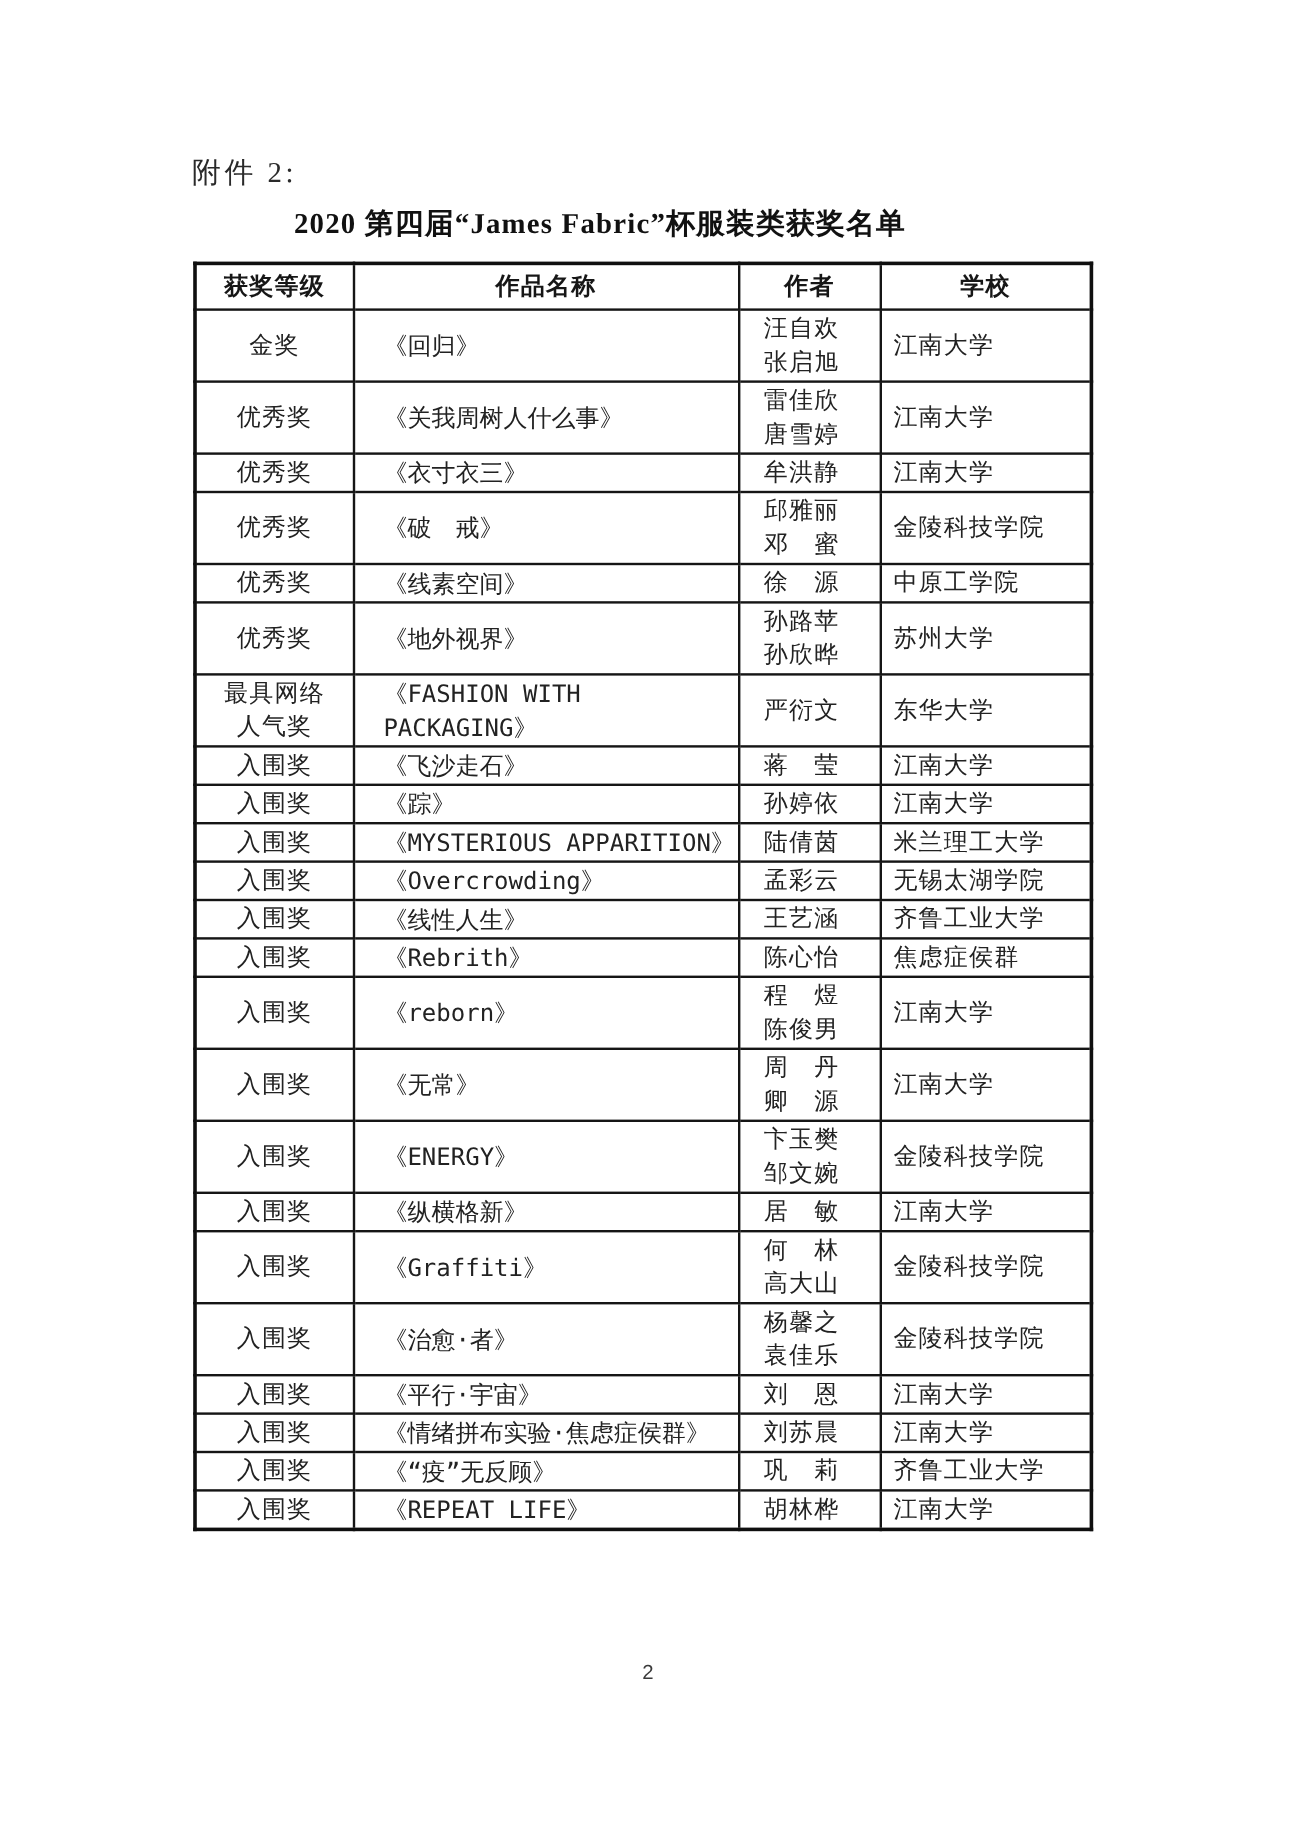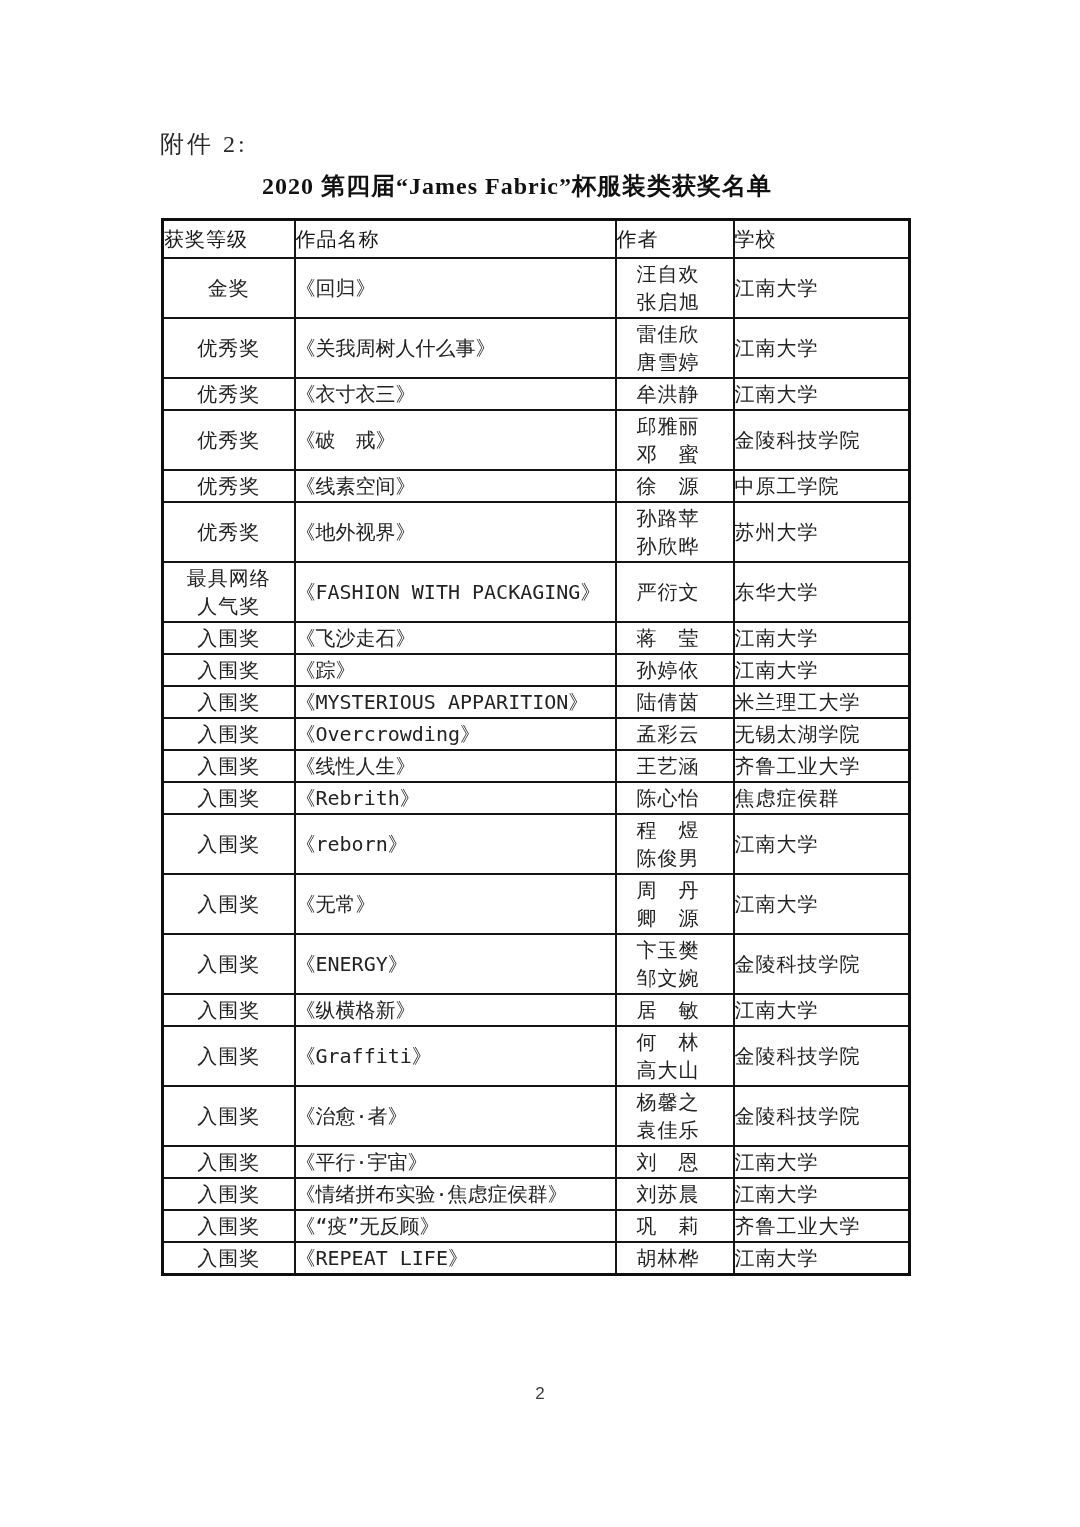--- a/index.html
+++ b/index.html
@@ -27,67 +27,67 @@
   .doc-title {
     position: absolute;
     left: 0;
     top: 170px;
     width: 1000px;
     text-align: center;
     font-size: 24px;
     font-weight: bold;
     letter-spacing: 1px;
     color: #111;
-    padding-left: 17px;
   }
   .awards-table {
     position: absolute;
     left: 161px;
     top: 218px;
     width: 747px;
     border-collapse: collapse;
     table-layout: fixed;
     border: 3px solid #0f0f0f;
   }
   .awards-table th, .awards-table td {
     border: 2px solid #151515;
     font-size: 20px;
     line-height: 28px;
     padding: 1px 0;
     white-space: pre-line;
     overflow: hidden;
     color: #222;
   }
   .awards-table th {
-    font-weight: normal;
-    text-align: left;
+    font-weight: bold;
+    text-align: center;
     height: 34px;
     letter-spacing: 1px;
     color: #161616;
   }
   col.c-award  { width: 132px; }
   col.c-work   { width: 321px; }
   col.c-author { width: 118px; }
   col.c-school { width: 176px; }
   td.col-award {
     text-align: center;
     letter-spacing: 1px;
   }
   td.col-work {
     text-align: left;
-    padding-left: 0;
+    padding-left: 24px;
     font-family: "DejaVu Sans Mono", "Liberation Mono", monospace;
   }
   td.col-author {
     text-align: left;
     padding-left: 20px;
     letter-spacing: 1px;
   }
   td.col-school {
     text-align: left;
+    padding-left: 10px;
     letter-spacing: 1px;
   }
   .page-number {
     position: absolute;
     left: 0;
     top: 1384px;
     width: 1080px;
     text-align: center;
     font-size: 17px;
     color: #3a3a3a;

